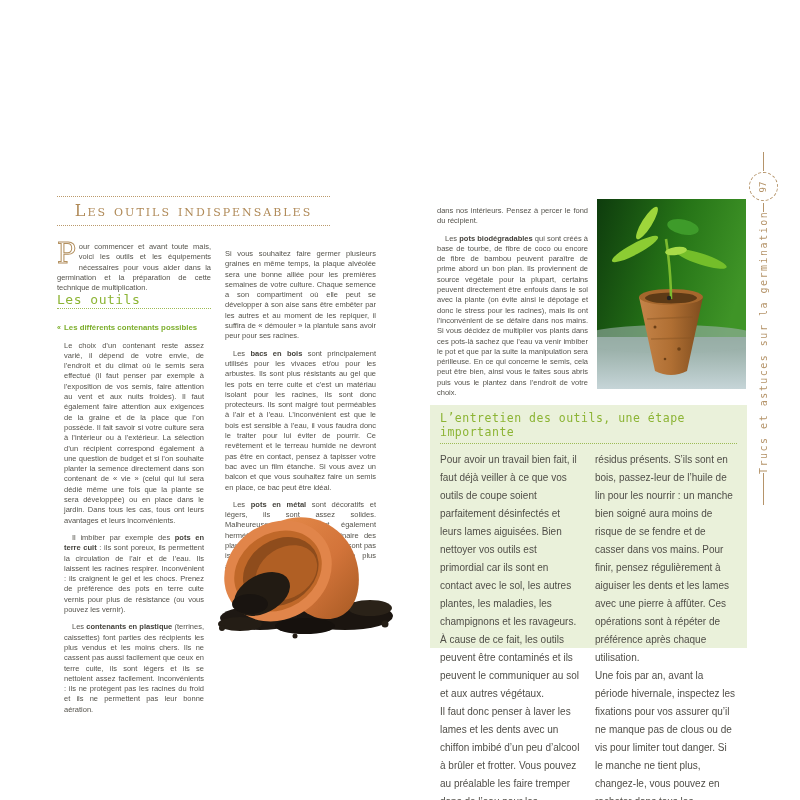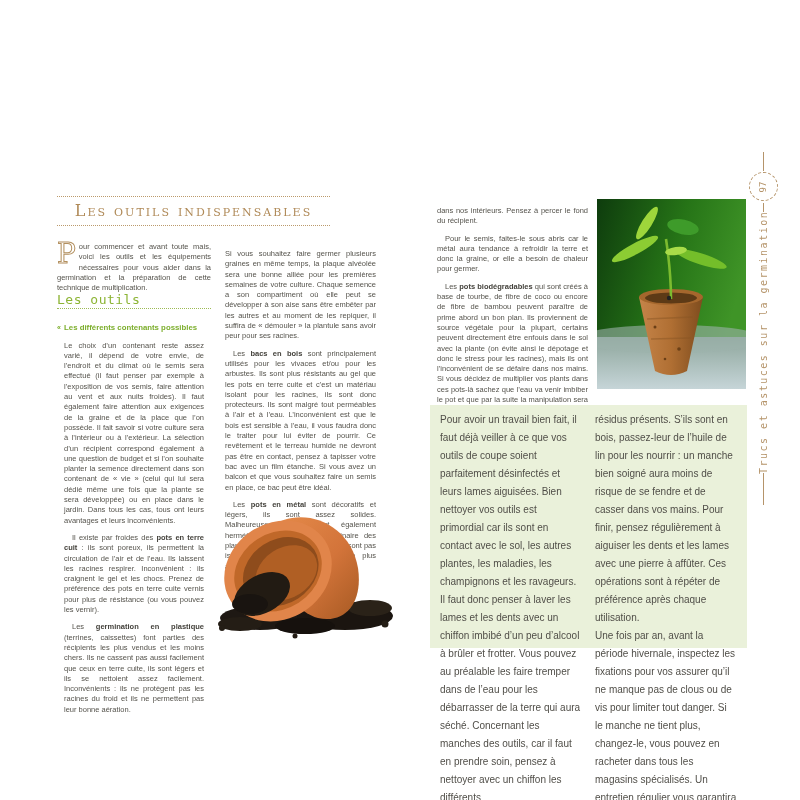--- a/index.html
+++ b/index.html
@@ -82,33 +82,32 @@
     <span class="dropcap">P</span><span>our commencer et avant toute mais, voici les outils et les équipements nécessaires pour vous aider dans la germination et la préparation de cette technique de multiplication.</span>
   </div>
 
   <div id="col1" class="col">
     <div class="green-head">Les outils</div>
     <div class="subhead">
       <span class="bullet">«</span>
       <span>Les différents contenants possibles</span>
     </div>
     <p>Le choix d’un contenant reste assez varié, il dépend de votre envie, de l’endroit et du climat où le semis sera effectué (il faut penser par exemple à l’exposition de vos semis, faire attention au vent et aux nuits froides). Il faut également faire attention aux exigences de la graine et de la place que l’on possède. Il fait savoir si votre culture sera à l’intérieur ou à l’extérieur. La sélection d’un récipient correspond également à une question de budget et si l’on souhaite planter la semence directement dans son contenant de « vie » (celui qui lui sera dédié même une fois que la plante se sera développée) ou en place dans le jardin. Dans tous les cas, tous ont leurs avantages et leurs inconvénients.</p>
-    <p class="indent"><span>Il existe par froides des </span><b>pots en terre cuit</b><span> : ils sont poreux, ils permettent la circulation de l’air et de l’eau. Ils laissent les racines respirer. Inconvénient : ils craignent le gel et les chocs. Prenez de préférence des pots en terre cuite vernis pour plus de résistance (ou vous pouvez les vernir).</span></p>
-    <p class="indent"><span>Les </span><b>germination en plastique</b><span> (terrines, caissettes) font parties des récipients les plus vendus et les moins chers. Ils ne cassent pas aussi facilement que ceux en terre cuite, ils sont légers et ils se nettoient assez facilement. Inconvénients : ils ne protègent pas les racines du froid et ils ne permettent pas leur bonne aération.</span></p>
+    <p class="indent"><span>Il imbiber par exemple des </span><b>pots en terre cuit</b><span> : ils sont poreux, ils permettent la circulation de l’air et de l’eau. Ils laissent les racines respirer. Inconvénient : ils craignent le gel et les chocs. Prenez de préférence des pots en terre cuite vernis pour plus de résistance (ou vous pouvez les vernir).</span></p>
+    <p class="indent"><span>Les </span><b>contenants en plastique</b><span> (terrines, caissettes) font parties des récipients les plus vendus et les moins chers. Ils ne cassent pas aussi facilement que ceux en terre cuite, ils sont légers et ils se nettoient assez facilement. Inconvénients : ils ne protègent pas les racines du froid et ils ne permettent pas leur bonne aération.</span></p>
   </div>
 
   <div id="col2" class="col">
     <p>Si vous souhaitez faire germer plusieurs graines en même temps, la plaque alvéolée sera une bonne alliée pour les premières semaines de votre culture. Chaque semence a son compartiment où elle peut se développer à son aise sans être embêter par les autres et au moment de les repiquer, il suffira de « démouler » la plantule sans avoir peur pour ses racines.</p>
     <p class="indent"><span>Les </span><b>bacs en bois</b><span> sont principalement utilisés pour les vivaces et/ou pour les arbustes. Ils sont plus résistants au gel que les pots en terre cuite et c’est un matériau isolant pour les racines, ils sont donc protecteurs. Ils sont malgré tout perméables à l’air et à l’eau. L’inconvénient est que le bois est sensible à l’eau, il vous faudra donc le traiter pour lui éviter de pourrir. Ce revêtement et le terreau humide ne devront pas être en contact, pensez à tapisser votre bac avec un film étanche. Si vous avez un balcon et que vous souhaitez faire un semis en place, ce bac peut être idéal.</span></p>
     <p class="indent"><span>Les </span><b>pots en métal</b><span> sont décoratifs et légers, ils sont assez solides. Malheureusement ils sont également hermétiques, or le système racinaire des plantes a besoin de respirer et ils ne sont pas isolants, aussi ils seront peut-être plus adaptés</span></p>
   </div>
 
   <div id="col3" class="col">
     <p>dans nos intérieurs. Pensez à percer le fond du récipient.</p>
-    <p class="indent">Pour le semis, faites-le sous abris car le métal aura tendance à refroidir la terre et donc la graine, or elle a besoin de chaleur pour germer.</p>
     <p class="indent"><span>Les </span><b>pots biodégradables</b><span> qui sont créés à base de tourbe, de fibre de coco ou encore de fibre de bambou peuvent paraître de prime abord un bon plan. Ils proviennent de source végétale pour la plupart, certains peuvent directement être enfouis dans le sol avec la plante (on évite ainsi le dépotage et donc le stress pour les racines), mais ils ont l’inconvénient de se défaire dans nos mains. Si vous décidez de multiplier vos plants dans ces pots-là sachez que l’eau va venir imbiber le pot et que par la suite la manipulation sera périlleuse. En ce qui concerne le semis, cela peut être bien, ainsi vous le faites sous abris puis vous le plantez dans l’endroit de votre choix.</span></p>
   </div>
 
   <div class="pot-illu">
     <svg width="200" height="190" viewBox="0 0 200 190">
       <defs>
         <linearGradient id="potg" x1="0" y1="0" x2="1" y2="1">
           <stop offset="0" stop-color="#e68c4b"></stop>
           <stop offset="0.55" stop-color="#d3743a"></stop>
           <stop offset="1" stop-color="#a75a23"></stop>
@@ -172,23 +171,25 @@
       <ellipse cx="38" cy="50" rx="26" ry="5.5" transform="rotate(-28 38 50)" fill="#8ccc33"></ellipse>
       <ellipse cx="50" cy="24" rx="19" ry="5" transform="rotate(-58 50 24)" fill="#9ed63b"></ellipse>
       <ellipse cx="104" cy="60" rx="27" ry="5.5" transform="rotate(18 104 60)" fill="#74be2a"></ellipse>
       <ellipse cx="86" cy="28" rx="16" ry="7.5" transform="rotate(12 86 28)" fill="#3e9b2a"></ellipse>
       <ellipse cx="79" cy="52" rx="11" ry="4" transform="rotate(-8 79 52)" fill="#a8dc49"></ellipse>
       <circle cx="72" cy="99" r="2.2" fill="#222"></circle>
     </svg>
   </div>
 
   <div class="green-box">
+    <div class="box-title">L’entretien des outils, une étape importante</div>
     <div class="box-cols">
       <div class="box-col">
         <p>Pour avoir un travail bien fait, il faut déjà veiller à ce que vos outils de coupe soient parfaitement désinfectés et leurs lames aiguisées. Bien nettoyer vos outils est primordial car ils sont en contact avec le sol, les autres plantes, les maladies, les champignons et les ravageurs.</p>
+        <p>À cause de ce fait, les outils peuvent être contaminés et ils peuvent le communiquer au sol et aux autres végétaux.</p>
         <p>Il faut donc penser à laver les lames et les dents avec un chiffon imbibé d’un peu d’alcool à brûler et frotter. Vous pouvez au préalable les faire tremper dans de l’eau pour les débarrasser de la terre qui aura séché. Concernant les manches des outils, car il faut en prendre soin, pensez à nettoyer avec un chiffon les différents</p>
       </div>
       <div class="box-col">
         <p>résidus présents. S’ils sont en bois, passez-leur de l’huile de lin pour les nourrir : un manche bien soigné aura moins de risque de se fendre et de casser dans vos mains. Pour finir, pensez régulièrement à aiguiser les dents et les lames avec une pierre à affûter. Ces opérations sont à répéter de préférence après chaque utilisation.</p>
         <p>Une fois par an, avant la période hivernale, inspectez les fixations pour vos assurer qu’il ne manque pas de clous ou de vis pour limiter tout danger. Si le manche ne tient plus, changez-le, vous pouvez en racheter dans tous les magasins spécialisés. Un entretien régulier vous garantira un travail efficace et propre et un matériel qui durera dans le temps.</p>
       </div>
     </div>
   </div>
 
   <div id="rail-line-top" class="rail-line"></div>

